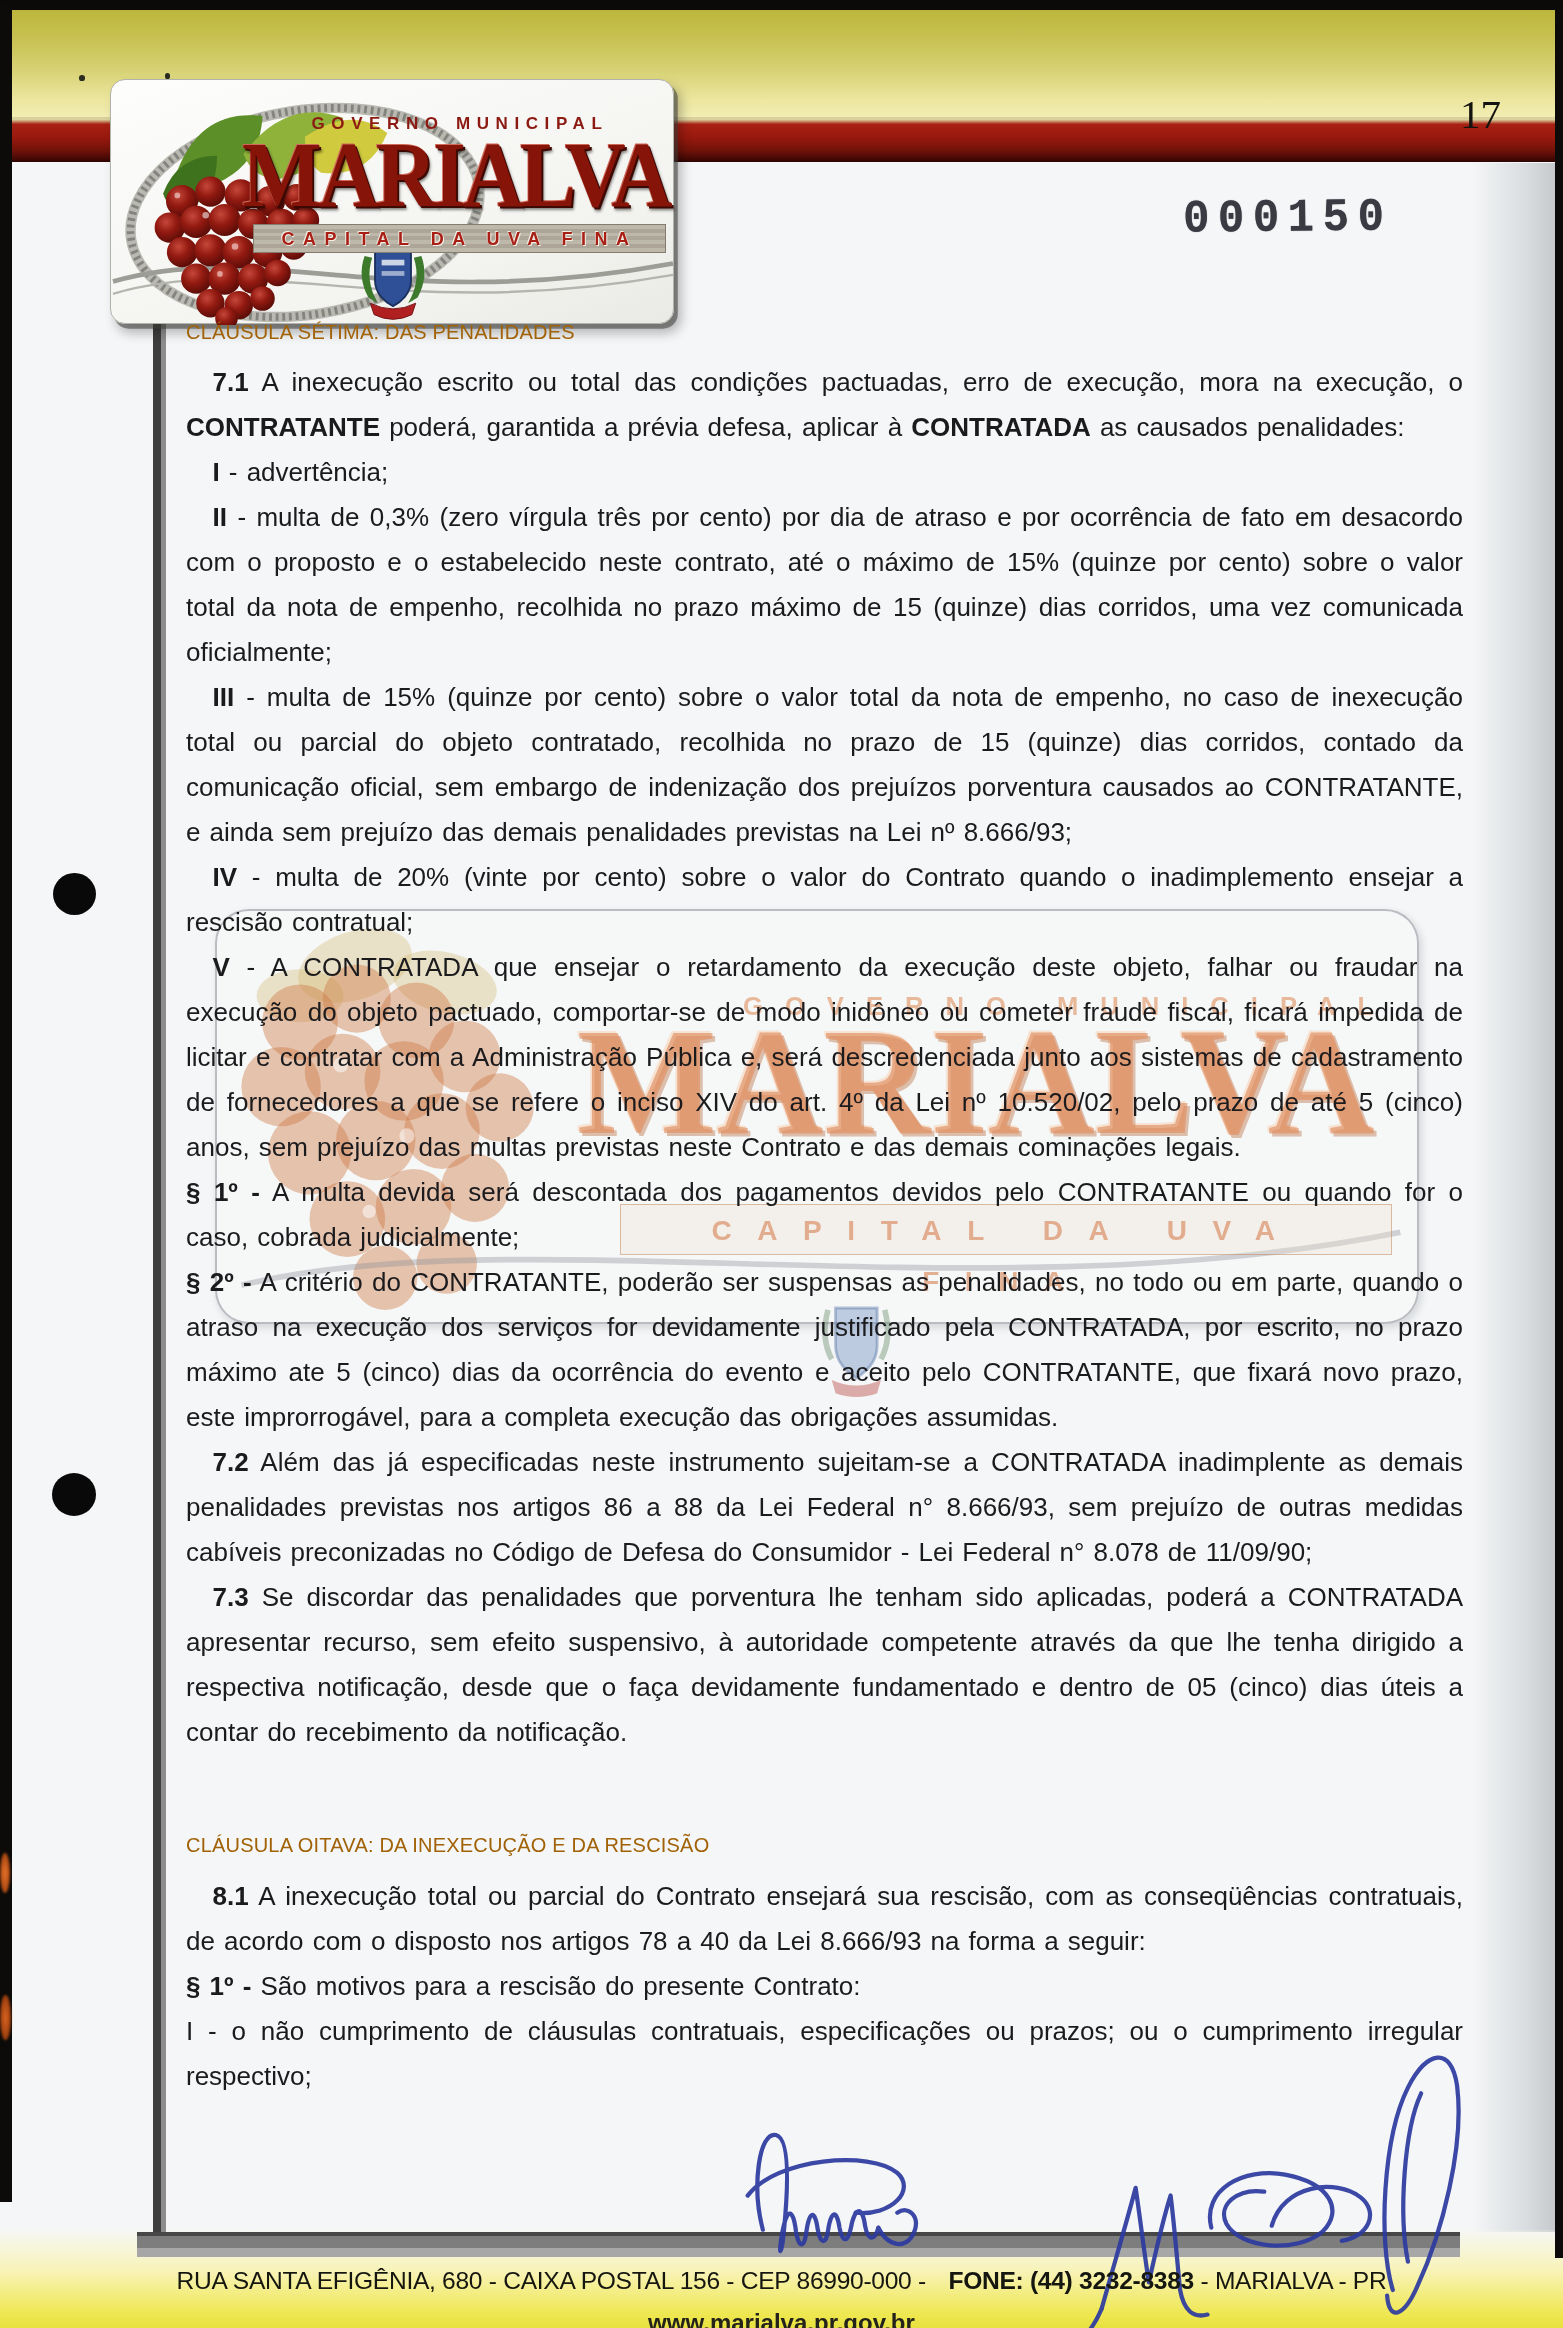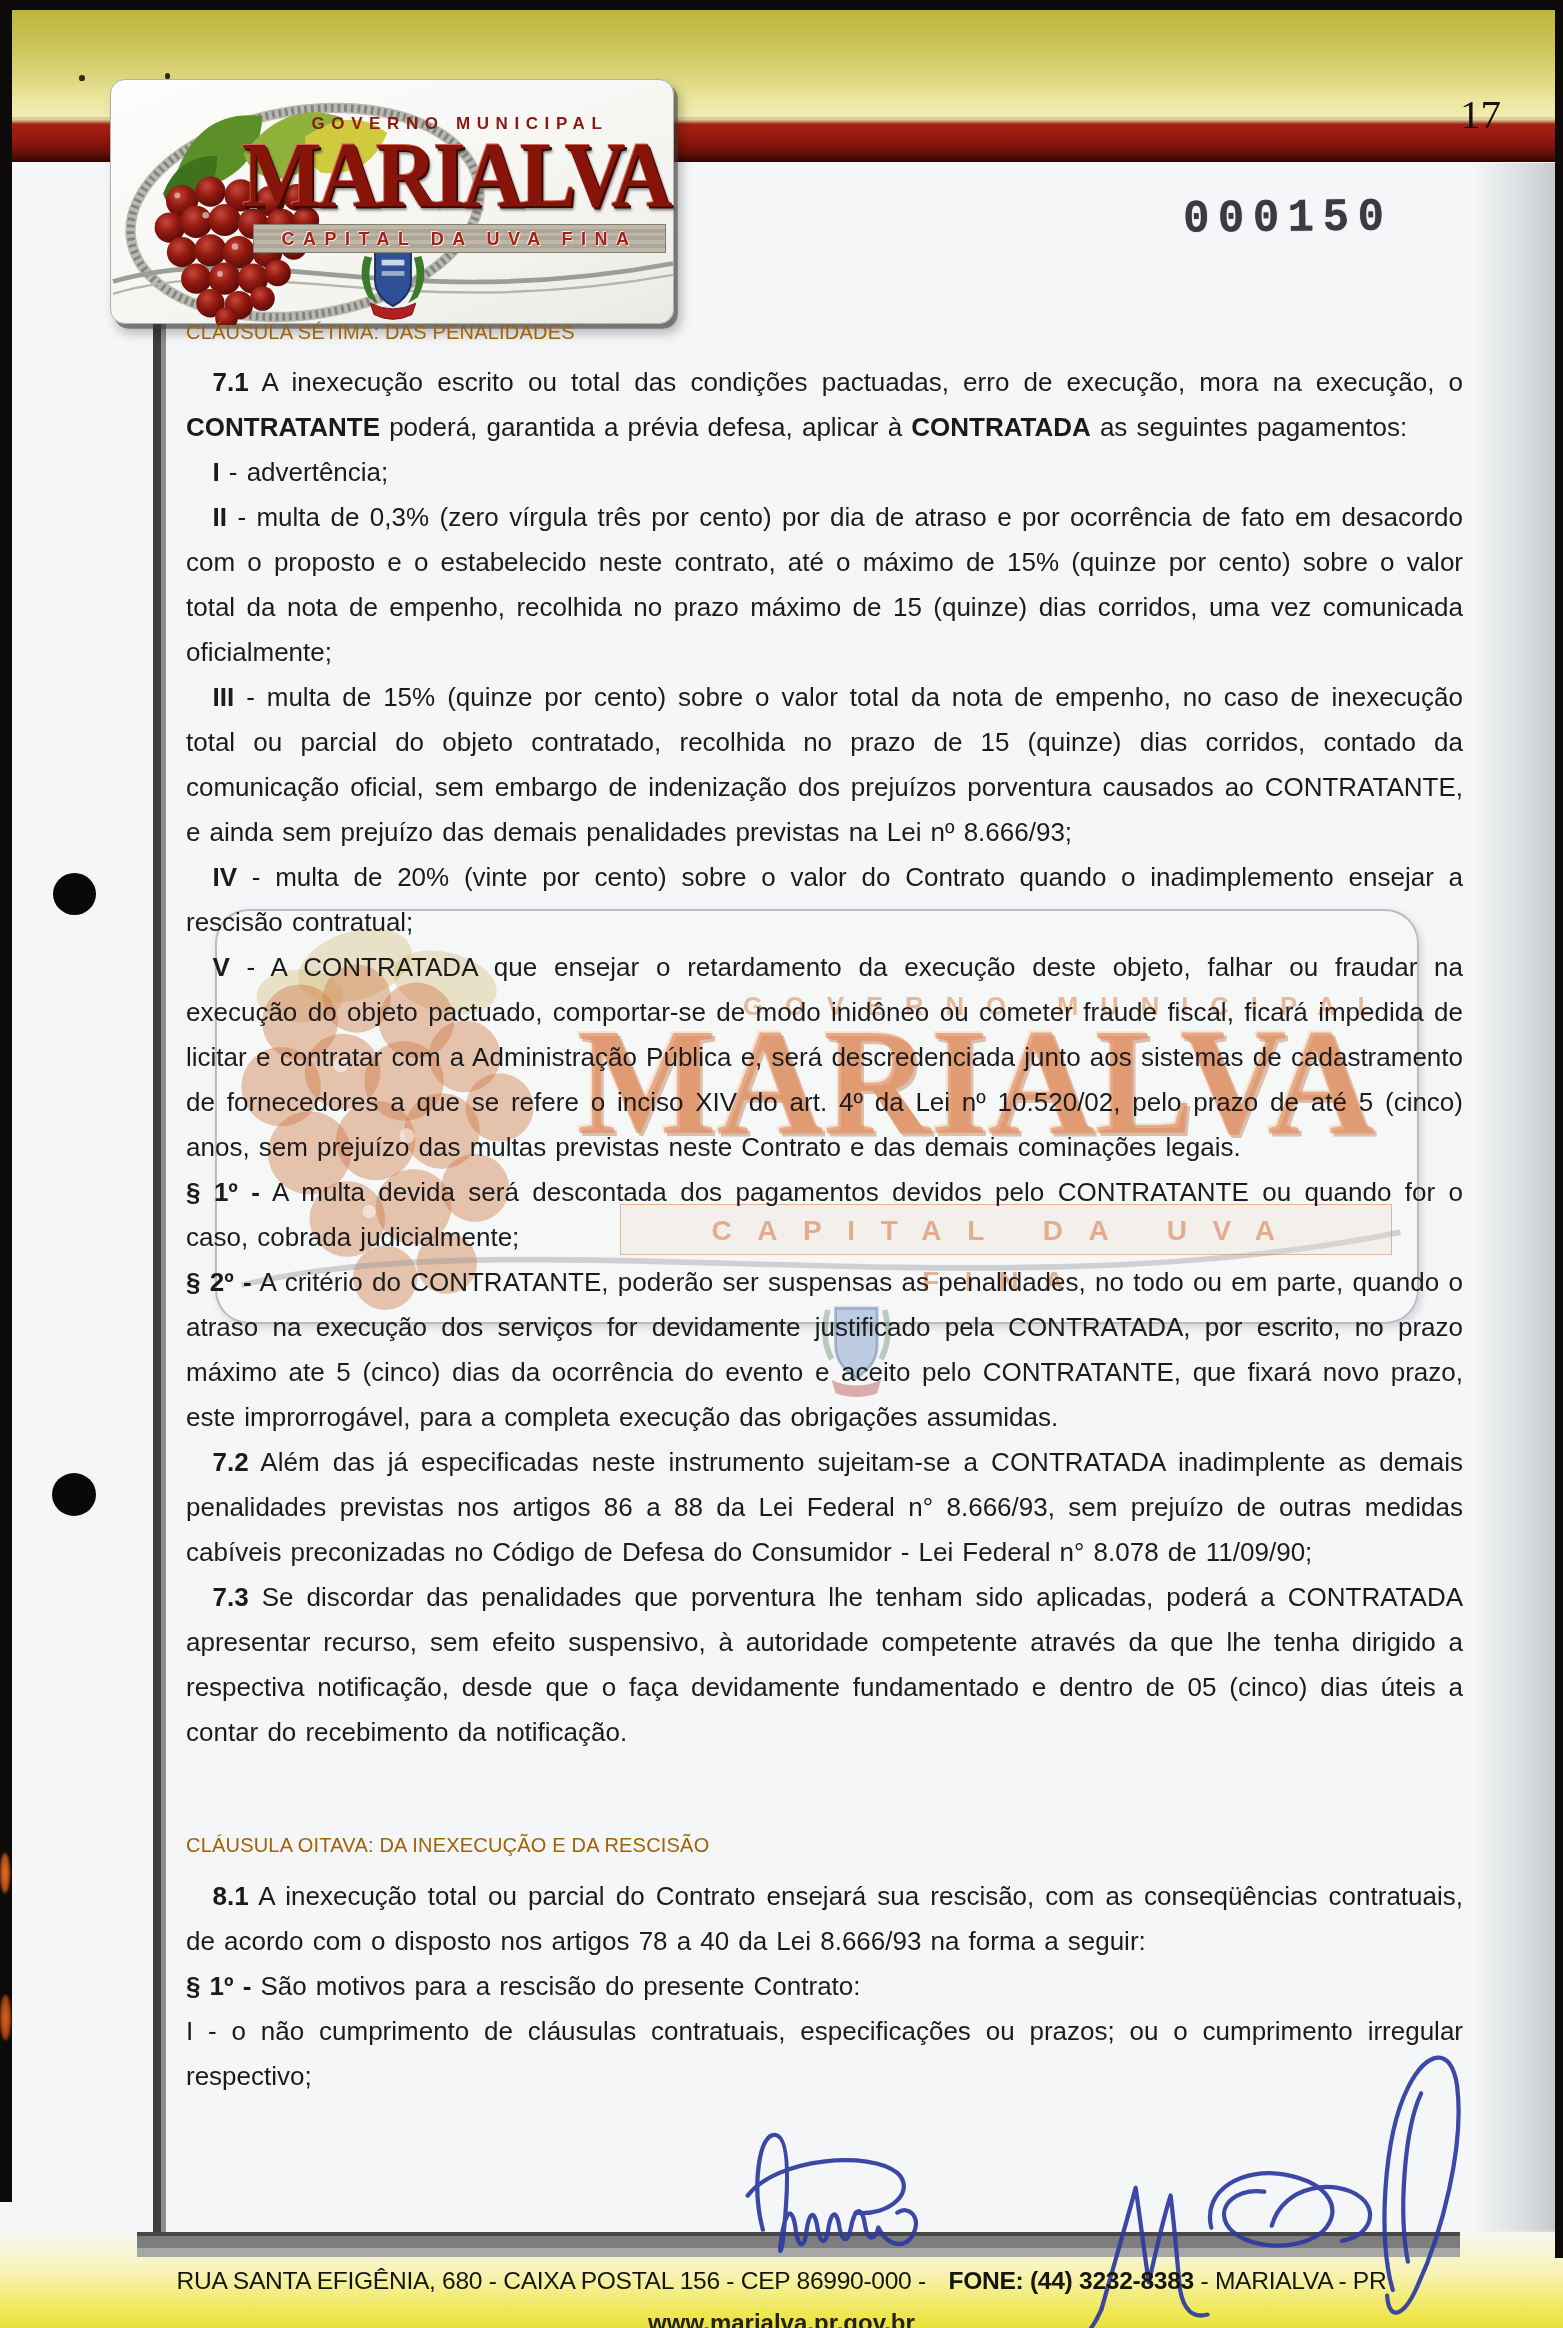--- a/index.html
+++ b/index.html
@@ -240,21 +240,21 @@
       </g>
     </svg>
     <div class="wm-gov">GOVERNO MUNICIPAL</div>
     <div class="wm-name">MARIALVA</div>
     <div class="wm-tag">CAPITAL DA UVA FINA</div>
   </div>
 
   <div class="doc">
       <section class="doc-section">
         <h2 class="doc-heading">CLÁUSULA SÉTIMA: DAS PENALIDADES</h2>
-        <p class="doc-paragraph indent"><b>7.1</b><span> A inexecução escrito ou total das condições pactuadas, erro de execução, mora na execução, o </span><b>CONTRATANTE</b><span> poderá, garantida a prévia defesa, aplicar à </span><b>CONTRATADA</b><span> as seguintes pagamentos:</span></p>
+        <p class="doc-paragraph indent"><b>7.1</b><span> A inexecução escrito ou total das condições pactuadas, erro de execução, mora na execução, o </span><b>CONTRATANTE</b><span> poderá, garantida a prévia defesa, aplicar à </span><b>CONTRATADA</b><span> as causados penalidades:</span></p>
         <p class="doc-paragraph indent"><b>I</b><span> - advertência;</span></p>
         <p class="doc-paragraph indent"><b>II</b><span> - multa de 0,3% (zero vírgula três por cento) por dia de atraso e por ocorrência de fato em desacordo com o proposto e o estabelecido neste contrato, até o máximo de 15% (quinze por cento) sobre o valor total da nota de empenho, recolhida no prazo máximo de 15 (quinze) dias corridos, uma vez comunicada oficialmente;</span></p>
         <p class="doc-paragraph indent"><b>III</b><span> - multa de 15% (quinze por cento) sobre o valor total da nota de empenho, no caso de inexecução total ou parcial do objeto contratado, recolhida no prazo de 15 (quinze) dias corridos, contado da comunicação oficial, sem embargo de indenização dos prejuízos porventura causados ao CONTRATANTE, e ainda sem prejuízo das demais penalidades previstas na Lei nº 8.666/93;</span></p>
         <p class="doc-paragraph indent"><b>IV</b><span> - multa de 20% (vinte por cento) sobre o valor do Contrato quando o inadimplemento ensejar a rescisão contratual;</span></p>
         <p class="doc-paragraph indent"><b>V</b><span> - A CONTRATADA que ensejar o retardamento da execução deste objeto, falhar ou fraudar na execução do objeto pactuado, comportar-se de modo inidôneo ou cometer fraude fiscal, ficará impedida de licitar e contratar com a Administração Pública e, será descredenciada junto aos sistemas de cadastramento de fornecedores a que se refere o inciso XIV do art. 4º da Lei nº 10.520/02, pelo prazo de até 5 (cinco) anos, sem prejuízo das multas previstas neste Contrato e das demais cominações legais.</span></p>
         <p class="doc-paragraph"><b>§ 1º -</b><span> A multa devida será descontada dos pagamentos devidos pelo CONTRATANTE ou quando for o caso, cobrada judicialmente;</span></p>
         <p class="doc-paragraph"><b>§ 2º -</b><span> A critério do CONTRATANTE, poderão ser suspensas as penalidades, no todo ou em parte, quando o atraso na execução dos serviços for devidamente justificado pela CONTRATADA, por escrito, no prazo máximo ate 5 (cinco) dias da ocorrência do evento e aceito pelo CONTRATANTE, que fixará novo prazo, este improrrogável, para a completa execução das obrigações assumidas.</span></p>
         <p class="doc-paragraph indent"><b>7.2</b><span> Além das já especificadas neste instrumento sujeitam-se a CONTRATADA inadimplente as demais penalidades previstas nos artigos 86 a 88 da Lei Federal n° 8.666/93, sem prejuízo de outras medidas cabíveis preconizadas no Código de Defesa do Consumidor - Lei Federal n° 8.078 de 11/09/90;</span></p>
         <p class="doc-paragraph indent"><b>7.3</b><span> Se discordar das penalidades que porventura lhe tenham sido aplicadas, poderá a CONTRATADA apresentar recurso, sem efeito suspensivo, à autoridade competente através da que lhe tenha dirigido a respectiva notificação, desde que o faça devidamente fundamentado e dentro de 05 (cinco) dias úteis a contar do recebimento da notificação.</span></p>
       </section>

